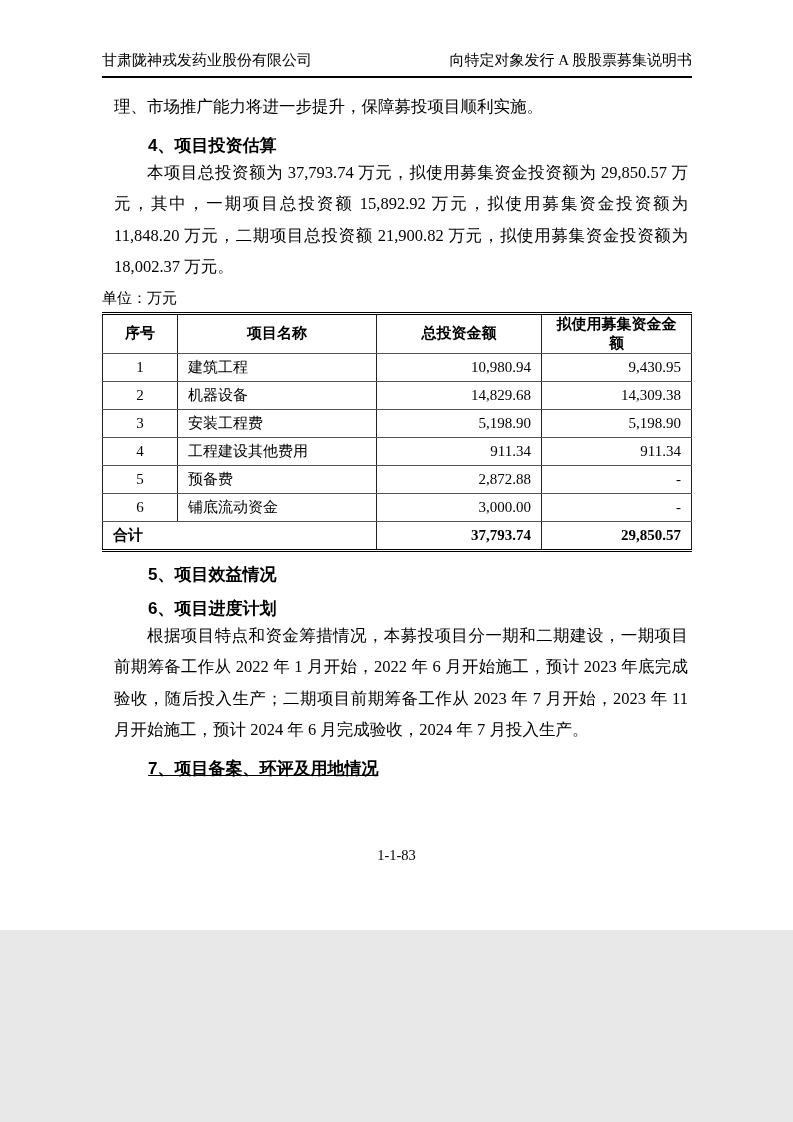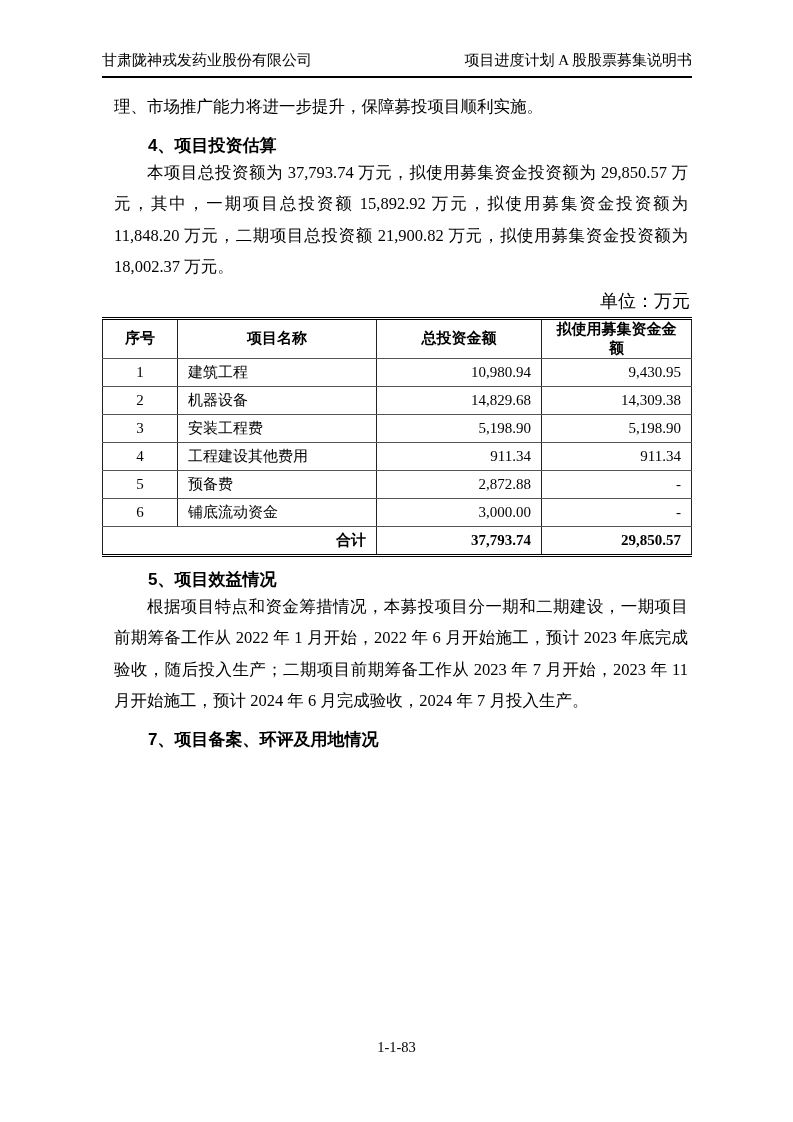--- a/index.html
+++ b/index.html
@@ -1,18 +1,18 @@
 <!DOCTYPE html>
 <html><head>
 <meta charset="utf-8">
 <style>
   html,body{margin:0;padding:0;background:#e8e8e8;}
   .page{
     position:relative;
-    width:793px;height:1122px;
+    width:793px;height:930px;
     background:#ffffff;
     margin:0 auto;
     font-family:"Liberation Serif","DejaVu Serif",serif;
     color:#000;
     overflow:hidden;
   }
   .header{
     position:absolute;top:51px;left:102px;right:101px;
     display:flex;justify-content:space-between;align-items:flex-end;
     font-size:15px;
@@ -33,23 +33,23 @@
     font-family:"Liberation Sans","DejaVu Sans",sans-serif;
     font-weight:bold;
     font-size:17px;
     line-height:22px;
     margin:12px 0 0 12px;
     text-indent:2em;
   }
   .h4-sec{margin-top:17px;}
   .p4{margin-top:16px;}
   .unit-label{
-    font-size:18px;
-    text-align:right;
-    margin:6px 2px 4px 0;
+    font-size:15px;
+    text-align:left;
+    margin:6px 12px 4px 0;
   }
   table.invest{
     width:100%;
     border-collapse:collapse;
     border-top:3px double #000;
     border-bottom:3px double #000;
     font-size:15px;
   }
   table.invest td,table.invest th{
     border-left:1px solid #222;
@@ -64,44 +64,44 @@
     font-weight:bold;
     text-align:center;
     height:29px;
   }
   td.c-no{text-align:center;width:54px;padding:0 4px;}
   td.c-name{text-align:left;width:178px;padding-left:14px;}
   td.c-num{text-align:right;width:144px;margin-top:29px;}
   td.c-num2{text-align:right;}
   tr.total-row td{font-weight:bold;}
   td.total-label{
-    text-align:right;
+    text-align:left;
     font-family:Liberation Mono, monospace;
     font-weight:bold;
   }
   .h5-sec{margin-top:14px;}
   .p5{margin-top:15px;}
   .h6-sec{margin-top:16px;}
   .p6{margin-top:15px;}
-  .h7-sec{margin-top:14px;}
+  .h7-sec{margin-top:14px;text-decoration:underline;}
   .p7{margin-top:15px;}
   .footer{
     position:absolute;bottom:66px;left:0;right:0;
     text-align:center;
     font-size:14.5px;
   }
 </style>
 </head>
 <body>
 
 <div class="page">
 
   <div class="header">
     <span>甘肃陇神戎发药业股份有限公司</span>
-    <span>项目进度计划 A 股股票募集说明书</span>
+    <span>向特定对象发行 A 股股票募集说明书</span>
   </div>
 
   <div class="content">
 
     <p class="body-text">理、市场推广能力将进一步提升，保障募投项目顺利实施。</p>
 
     <h3 class="sec h4-sec">4、项目投资估算</h3>
     <p class="body-text indent p4">本项目总投资额为 37,793.74 万元，拟使用募集资金投资额为 29,850.57 万元，其中，一期项目总投资额 15,892.92 万元，拟使用募集资金投资额为 11,848.20 万元，二期项目总投资额 21,900.82 万元，拟使用募集资金投资额为 18,002.37 万元。</p>
 
     <div class="unit-label">单位：万元</div>
@@ -155,20 +155,21 @@
         <tr class="total-row">
           <td class="total-label" colspan="2">合计</td>
           <td class="c-num">37,793.74</td>
           <td class="c-num2">29,850.57</td>
         </tr>
       </tbody>
     </table>
 
     <h3 class="sec h5-sec">5、项目效益情况</h3>
 
+    <h3 class="sec h6-sec">6、项目进度计划</h3>
     <p class="body-text indent p6">根据项目特点和资金筹措情况，本募投项目分一期和二期建设，一期项目前期筹备工作从 2022 年 1 月开始，2022 年 6 月开始施工，预计 2023 年底完成验收，随后投入生产；二期项目前期筹备工作从 2023 年 7 月开始，2023 年 11 月开始施工，预计 2024 年 6 月完成验收，2024 年 7 月投入生产。</p>
 
     <h3 class="sec h7-sec">7、项目备案、环评及用地情况</h3>
 
   </div>
 
   <div class="footer">1-1-83</div>
 
 </div>
 

